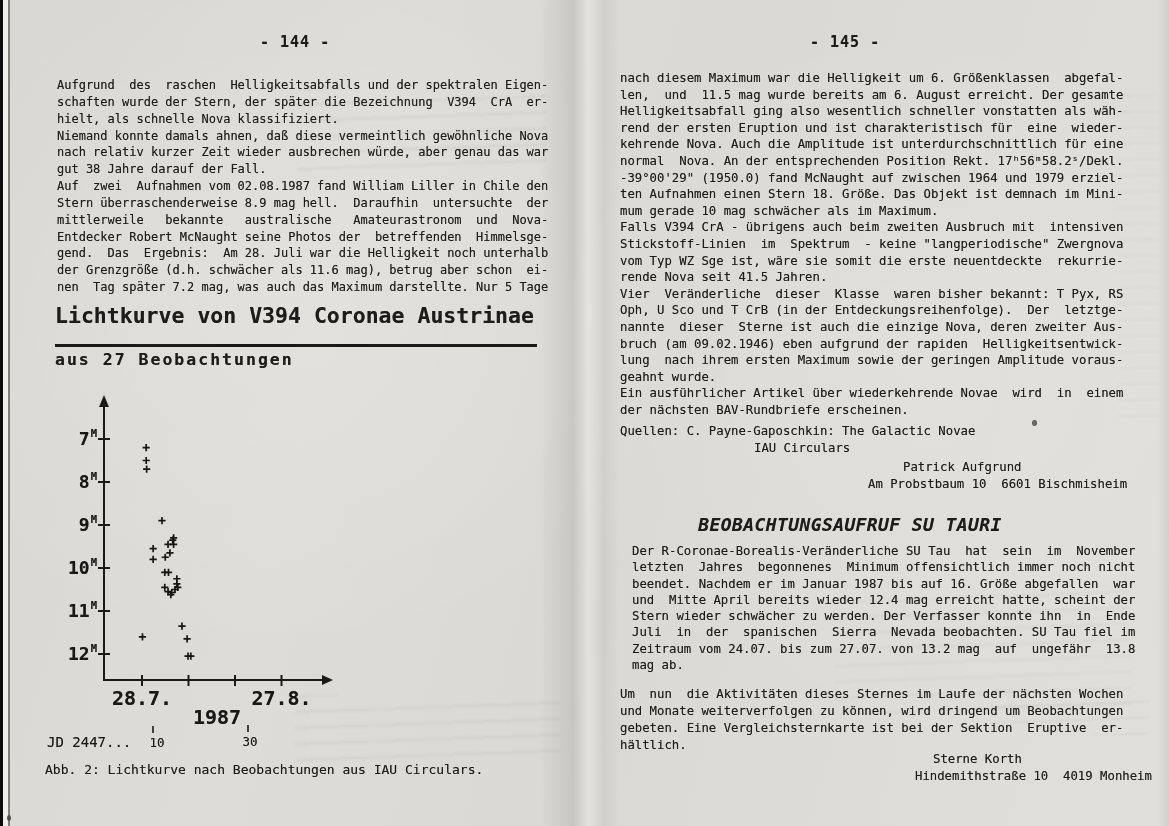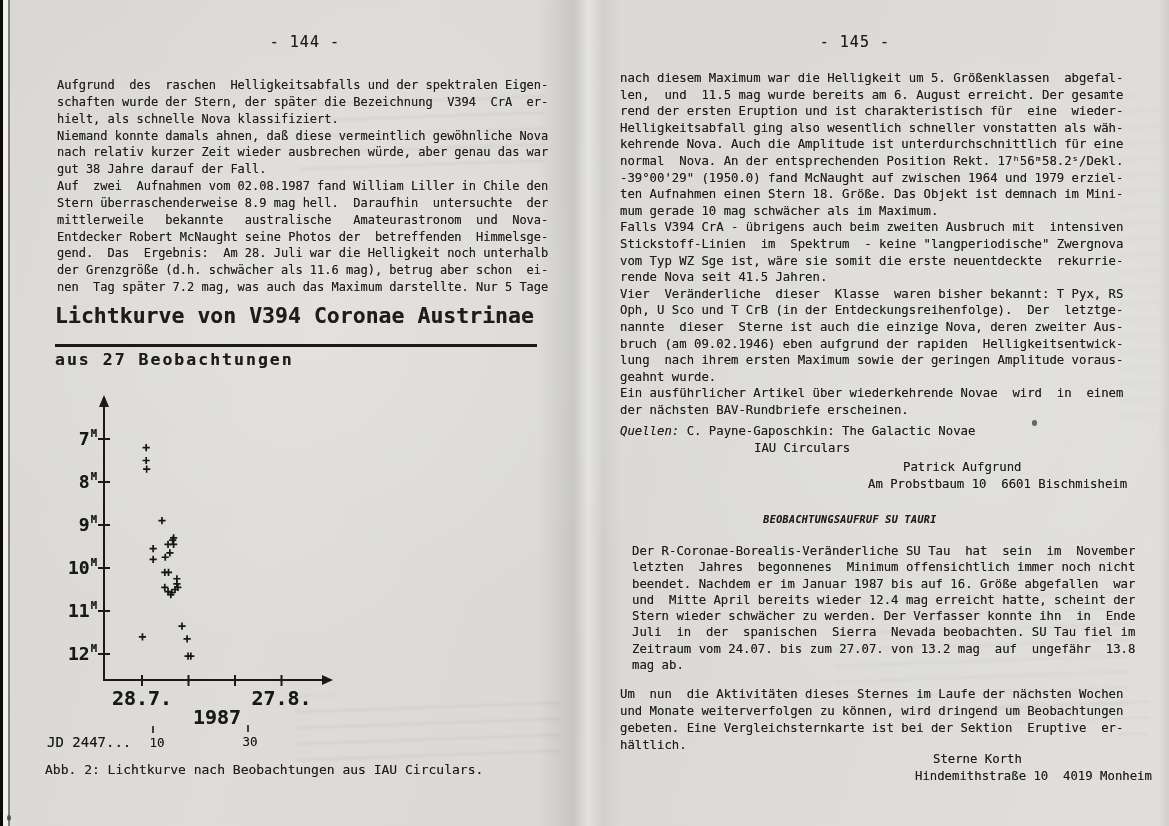--- a/index.html
+++ b/index.html
@@ -14,29 +14,29 @@
     text-shadow:0 0 .6px rgba(44,42,40,.55);
   }
   .abs{position:absolute;}
   .line{white-space:pre;}
   .lines{position:absolute;}
   .body-left{font-size:12px;line-height:16.85px;}
   .body-right{font-size:12.3px;line-height:16.6px;}
   .lh163{line-height:16.3px;}
   .lh170{line-height:17px;}
   .mono-line{position:absolute;font-size:12.3px;white-space:pre;}
-  .pagenum{position:absolute;font-weight:normal;font-size:15px;letter-spacing:1px;text-align:right;width:80px;white-space:pre;}
+  .pagenum{position:absolute;font-weight:bold;font-size:15px;letter-spacing:1px;text-align:left;width:80px;white-space:pre;}
   .chart-title{position:absolute;left:55px;top:303px;font-size:21.5px;font-weight:bold;
     border-bottom:3px solid #1b1a18;padding-bottom:16px;width:482px;white-space:pre;}
   .chart-subtitle{position:absolute;left:55px;top:350px;font-size:16.5px;font-weight:bold;letter-spacing:2px;white-space:pre;}
   .caption{position:absolute;left:45px;top:762px;font-size:13px;white-space:pre;}
   .section-heading{position:absolute;left:675px;top:514px;width:350px;text-align:center;
-    font-style:italic;font-weight:bold;font-size:10px;letter-spacing:.4px;white-space:pre;}
+    font-style:italic;font-weight:bold;font-size:18px;letter-spacing:.4px;white-space:pre;}
   .sources{position:absolute;left:620px;top:424px;font-size:12.3px;white-space:pre;}
-  .italic{font-style:italic;margin-top:7px;}
+  .italic{margin-top:7px;}
   .gutter{position:absolute;left:538px;top:0;width:84px;height:826px;pointer-events:none;
     background:linear-gradient(90deg,rgba(70,68,66,0) 0%,rgba(70,68,66,.13) 42%,rgba(255,255,255,.22) 60%,rgba(70,68,66,.07) 78%,rgba(70,68,66,0) 100%);}
   .edge-black{position:absolute;left:0;top:0;width:3px;height:826px;background:#0c0c0c;}
   .edge-paper{position:absolute;left:3px;top:0;width:5px;height:826px;background:#f1f0ec;}
   .edge-line{position:absolute;left:8px;top:0;width:2px;height:826px;background:rgba(100,98,93,.75);}
   .edge-right{position:absolute;left:1158px;top:0;width:11px;height:826px;
     background:linear-gradient(90deg,rgba(80,78,75,0),rgba(80,78,75,.10));}
   .ghost{position:absolute;filter:blur(1px);opacity:.5;border-radius:6px;
     background:repeating-linear-gradient(178deg, rgba(106,104,99,.17) 0 2px, rgba(106,104,99,0) 2px 16px);}
   .speck{position:absolute;background:#4a4946;border-radius:45%;}
@@ -124,24 +124,24 @@
       <path d="M143.505 246.95000000000002 H150.70499999999998 M147.105 243.35000000000002 V250.55" stroke="#161614" stroke-width="1.7" fill="none"></path>
       <path d="M144.435 264.15000000000003 H151.635 M148.035 260.55 V267.75000000000006" stroke="#161614" stroke-width="1.7" fill="none"></path>
       <path d="M147.225 264.15000000000003 H154.42499999999998 M150.825 260.55 V267.75000000000006" stroke="#161614" stroke-width="1.7" fill="none"></path>
     </svg>
 
   <div class="caption">Abb. 2: Lichtkurve nach Beobachtungen aus IAU Circulars.</div>
 
   <div class="pagenum" style="left:810px;top:33px;">- 145 -</div>
 
   <div class="lines body-right" style="left:620px;top:70px;">
-      <div class="line">nach diesem Maximum war die Helligkeit um 5. Größenklassen  abgefal-</div>
+      <div class="line">nach diesem Maximum war die Helligkeit um 6. Größenklassen  abgefal-</div>
       <div class="line">len,  und  11.5 mag wurde bereits am 6. August erreicht. Der gesamte</div>
+      <div class="line">Helligkeitsabfall ging also wesentlich schneller vonstatten als wäh-</div>
       <div class="line">rend der ersten Eruption und ist charakteristisch für  eine  wieder-</div>
-      <div class="line">Helligkeitsabfall ging also wesentlich schneller vonstatten als wäh-</div>
       <div class="line">kehrende Nova. Auch die Amplitude ist unterdurchschnittlich für eine</div>
       <div class="line">normal  Nova. An der entsprechenden Position Rekt. 17ʰ56ᵐ58.2ˢ/Dekl.</div>
       <div class="line">-39°00'29" (1950.0) fand McNaught auf zwischen 1964 und 1979 erziel-</div>
       <div class="line">ten Aufnahmen einen Stern 18. Größe. Das Objekt ist demnach im Mini-</div>
       <div class="line">mum gerade 10 mag schwächer als im Maximum.</div>
       <div class="line">Falls V394 CrA - übrigens auch beim zweiten Ausbruch mit  intensiven</div>
       <div class="line">Stickstoff-Linien  im  Spektrum  - keine "langperiodische" Zwergnova</div>
       <div class="line">vom Typ WZ Sge ist, wäre sie somit die erste neuentdeckte  rekurrie-</div>
       <div class="line">rende Nova seit 41.5 Jahren.</div>
       <div class="line">Vier  Veränderliche  dieser  Klasse  waren bisher bekannt: T Pyx, RS</div>

